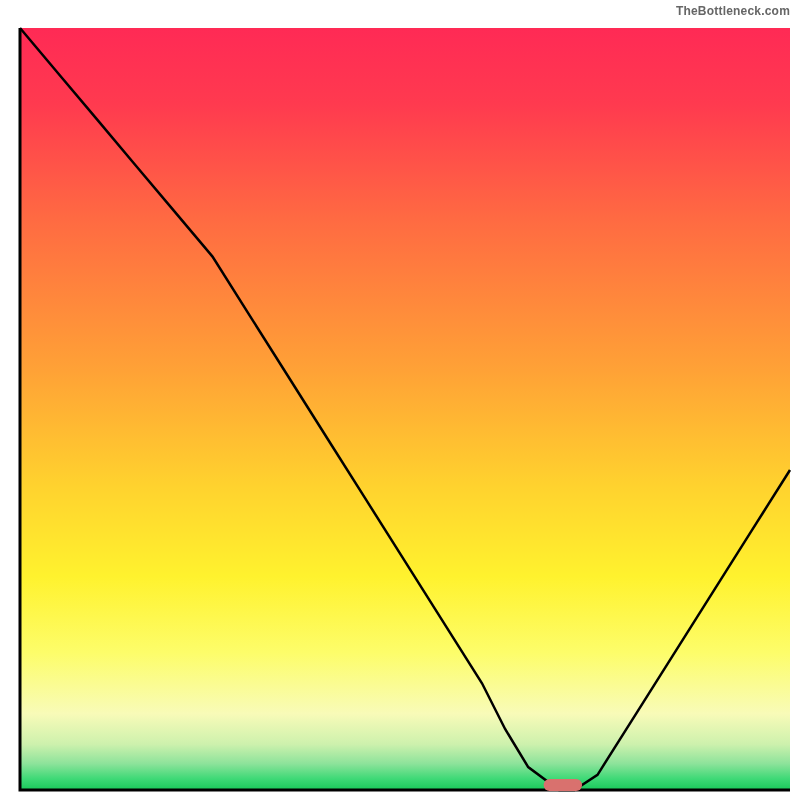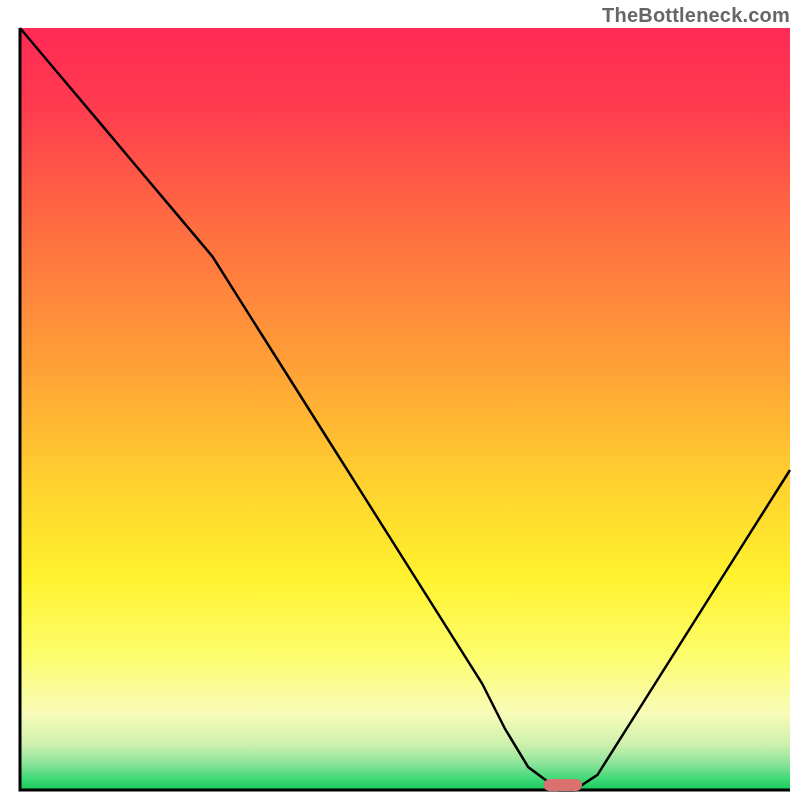--- a/index.html
+++ b/index.html
@@ -13,21 +13,21 @@
   .container {
     position: relative;
     width: 800px;
     height: 800px;
   }
   .watermark {
     position: absolute;
     top: 4px;
     right: 10px;
     color: #666666;
-    font-size: 20px;
+    font-size: 12px;
     font-weight: 600;
     letter-spacing: 0.2px;
     z-index: 10;
   }
   svg {
     position: absolute;
     top: 0;
     left: 0;
   }
 </style>

